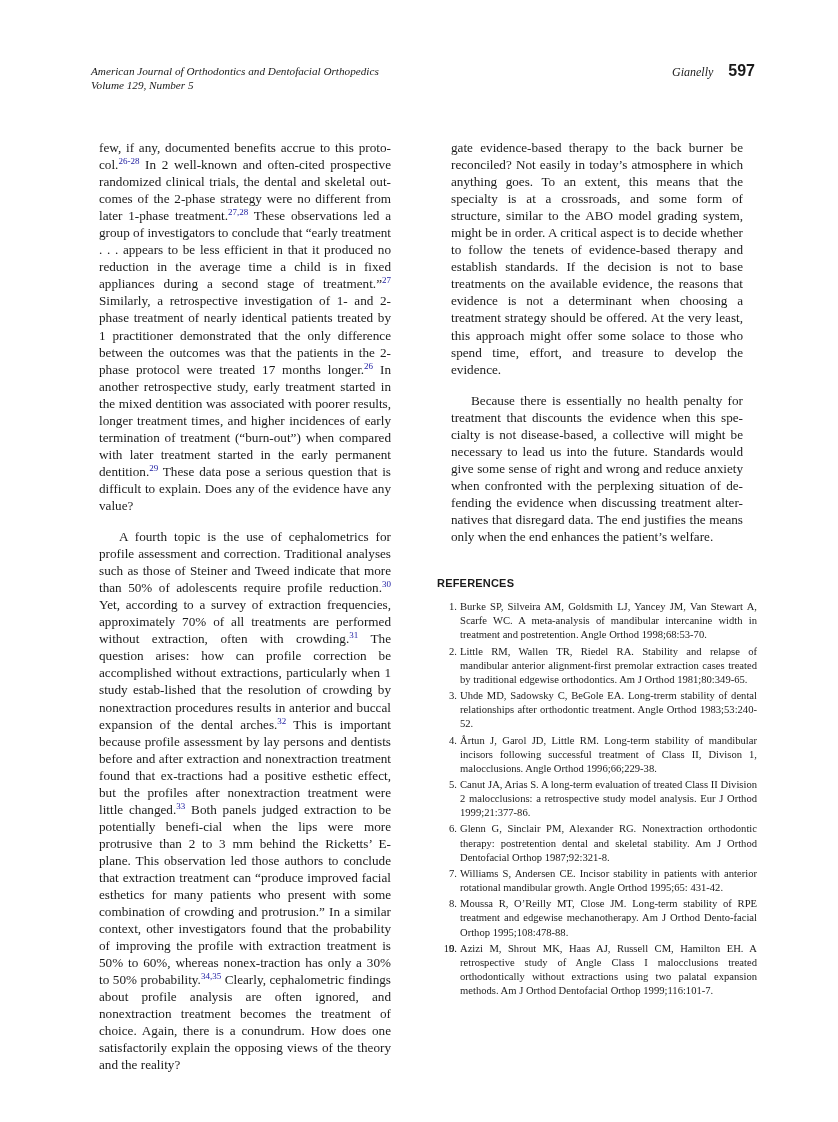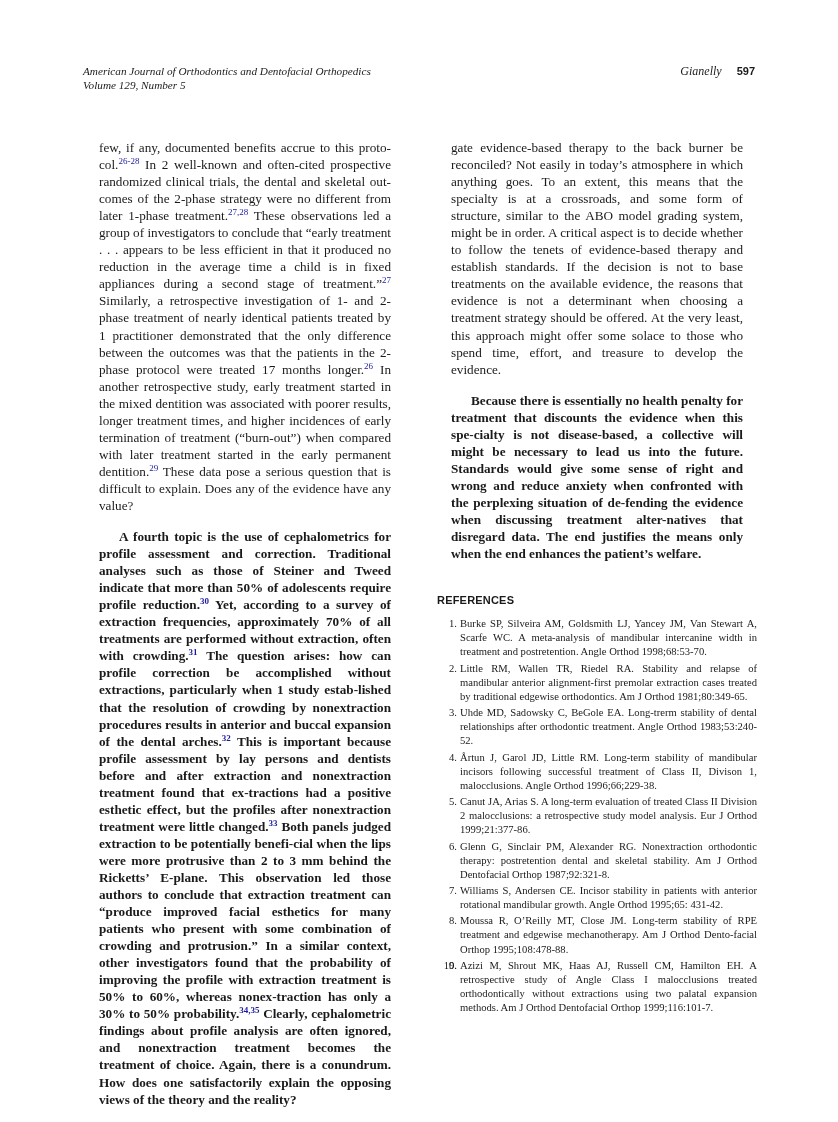--- a/index.html
+++ b/index.html
@@ -1,27 +1,27 @@
 <!DOCTYPE html>
 <html><head>
   <meta charset="utf-8">
   <style>
     html, body { margin: 0; padding: 0; background: #ffffff; }
     body { width: 838px; height: 1122px; position: relative; overflow: hidden;
       font-family: "Liberation Serif", serif; color: #1a1a1a; }
     .header { position: absolute; top: 64px; left: 83px; width: 672px; height: 32px; }
-    .header-left { position: absolute; left: 0; top: 0; font-style: italic; font-size: 11.2px; line-height: 14px; }
+    .header-left { position: absolute; left: 8px; top: 0; font-style: italic; font-size: 11.2px; line-height: 14px; }
     .header-right { position: absolute; right: 0; top: 0; font-size: 12px; line-height: 14px; }
     .header-right .author { font-style: italic; margin-right: 12px; }
-    .header-right .page { font-family: "Liberation Sans", sans-serif; font-weight: bold; font-size: 11px; }
+    .header-right .page { font-family: "Liberation Sans", sans-serif; font-weight: bold; font-size: 16px; }
     .col { position: absolute; top: 125px; width: 320px; font-size: 13.2px; line-height: 17.05px; }
     .col-left { left: 85px; }
     .col-right { left: 437px; }
     .para { margin: 14px; text-align: justify; hyphens: manual; }
-    .para.indent { text-indent: 20px; font-weight: bold; }
+    .para.indent { text-indent: 20px; }
     sup.ref { color: #1a1aa0; font-size: 9px; line-height: 0; vertical-align: 5px; }
     .refs-title { font-family: "Liberation Sans", sans-serif; font-weight: bold; font-size: 11px;
       letter-spacing: 0.2px; margin: 30px 0 8px 0; }
     .ref-list { margin: 0; padding: 0; list-style: none; font-size: 10.6px; line-height: 14.1px; }
     .ref-item { position: relative; padding-left: 23px; text-align: justify; margin-bottom: 2.2px; }
     .ref-num { position: absolute; left: 4px; top: 0; width: 16px; text-align: right; }
   </style>
 </head>
 <body>
 

